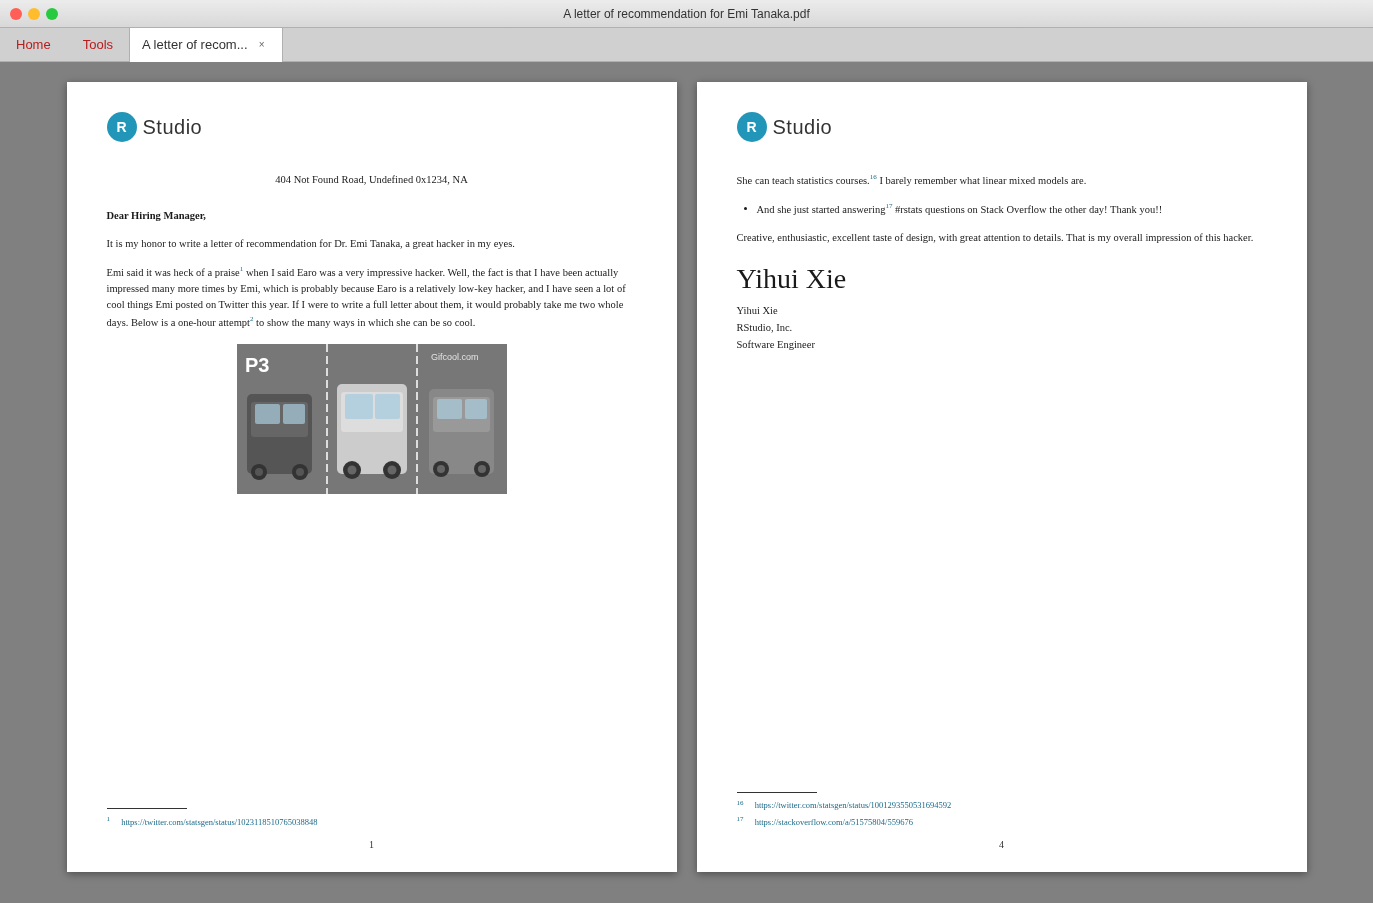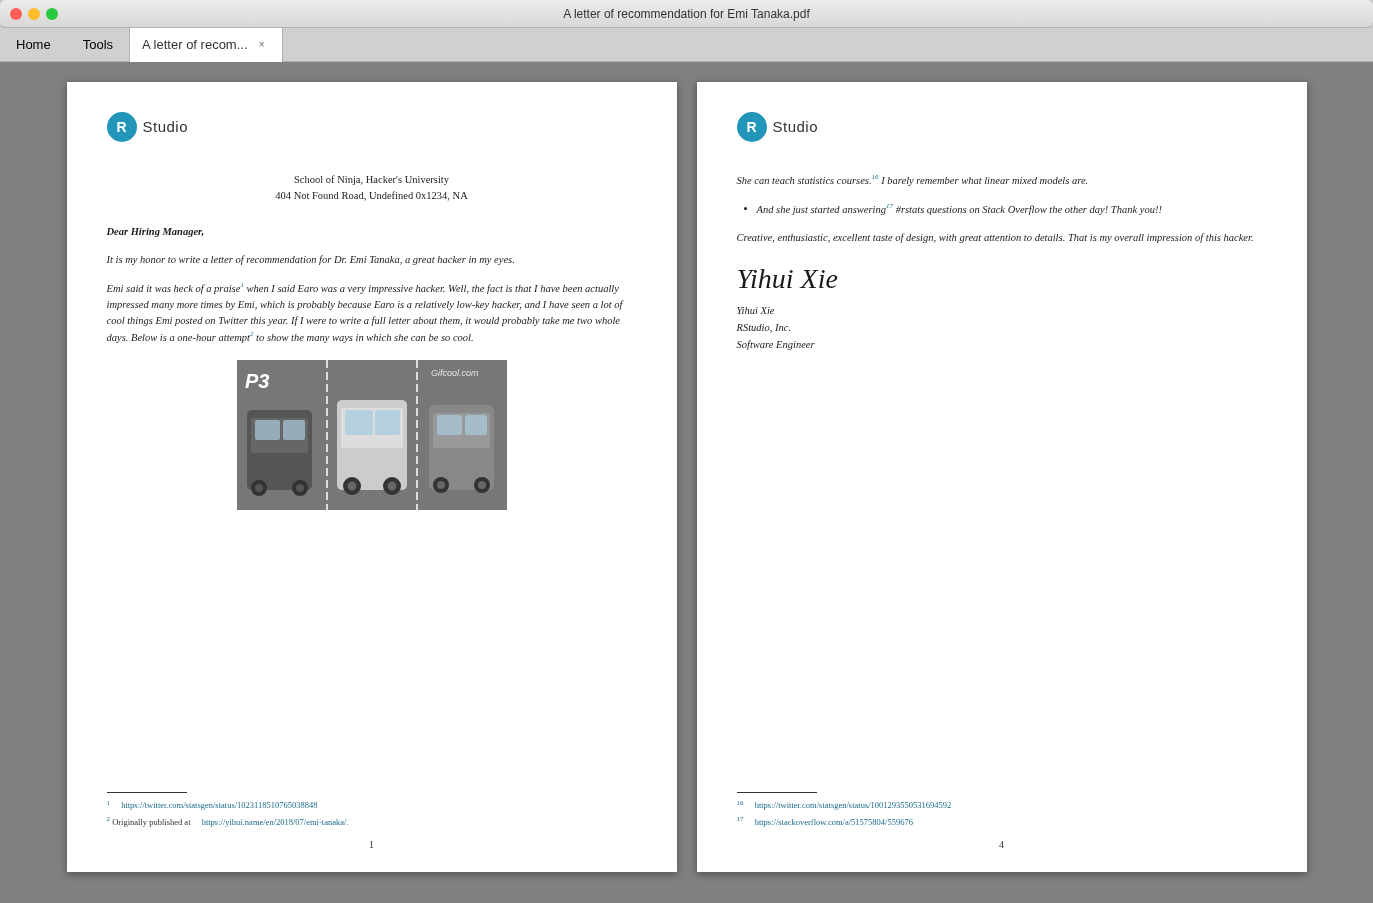--- a/index.html
+++ b/index.html
@@ -17,21 +17,20 @@
     
     .title-bar {
       height: 28px;
       background: linear-gradient(to bottom, #ececec, #d8d8d8);
       display: flex;
       align-items: center;
       justify-content: center;
       position: relative;
       border-bottom: 1px solid #b0b0b0;
       flex-shrink: 0;
-      border-radius: 6px;
     }
 
     .title-bar-title {
       font-size: 12px;
       color: #333;
       font-weight: 500;
     }
 
     .window-controls {
       position: absolute;
@@ -67,21 +66,21 @@
     .tab-nav {
       display: flex;
       align-items: center;
       height: 100%;
     }
 
     .tab-btn {
       height: 34px;
       padding: 0 16px;
       font-size: 13px;
-      color: #000000;
+      color: #b91c1c;
       background: transparent;
       border: none;
       cursor: pointer;
       display: flex;
       align-items: center;
       font-family: inherit;
     }
 
     .tab-active {
       background: #f0f0f0;
@@ -161,39 +160,38 @@
       display: flex;
       align-items: center;
       justify-content: center;
       color: white;
       font-size: 14px;
       font-weight: bold;
       font-family: Arial, sans-serif;
     }
 
     .rstudio-text {
-      font-size: 15px;
+      font-size: 20px;
       font-weight: 500;
       color: #333;
       font-family: Arial, sans-serif;
       letter-spacing: 0.5px;
     }
 
     
     .address-block {
       text-align: center;
       margin-bottom: 20px;
       font-size: 10.5px;
     }
 
     
     .letter-body {
       font-size: 10.5px;
       line-height: 1.55;
-      font-style: italic;
     }
 
     .para {
       margin-bottom: 12px;
     }
 
     sup {
       font-size: 7px;
       color: #1a6a8a;
     }
@@ -303,21 +301,20 @@
   <div class="pages-container">
 
     <div class="pdf-page">
 
       <div class="rstudio-logo">
         <div class="rstudio-r-circle">R</div>
         <span class="rstudio-text">Studio</span>
       </div>
 
       <div class="address-block">
-        <div>School of Ninja, Hacker's University</div>
         <div>404 Not Found Road, Undefined 0x1234, NA</div>
       </div>
 
       <div class="letter-body">
         <div class="para">
           <strong>Dear Hiring Manager,</strong>
         </div>
         <div class="para">It is my honor to write a letter of recommendation for Dr. Emi Tanaka, a great hacker in my eyes.</div>
         <div class="para">
           <span>Emi said it was heck of a praise</span><sup>1</sup><span> when I said Earo was a very impressive hacker. Well, the fact is that I have been actually impressed many more times by Emi, which is probably because Earo is a relatively low-key hacker, and I have seen a lot of cool things Emi posted on Twitter this year. If I were to write a full letter about them, it would probably take me two whole days. Below is a one-hour attempt</span><sup>2</sup><span> to show the many ways in which she can be so cool.</span>
@@ -366,25 +363,20 @@
         </div>
 
       </div>
 
       <div class="footnote-area">
         <div class="footnote-line"></div>
         <div class="footnote-item">
           <sup>1</sup>
           <span class="footnote-link">https://twitter.com/statsgen/status/1023118510765038848</span>
         </div>
-        <div class="footnote-item">
-          <sup>2</sup>
-          <span>Originally published at </span>
-          <span class="footnote-link">https://yihui.name/en/2018/07/emi-tanaka/.</span>
-        </div>
       </div>
 
       <div class="page-number">1</div>
     </div>
 
     <div class="pdf-page">
 
       <div class="rstudio-logo">
         <div class="rstudio-r-circle">R</div>
         <span class="rstudio-text">Studio</span>

